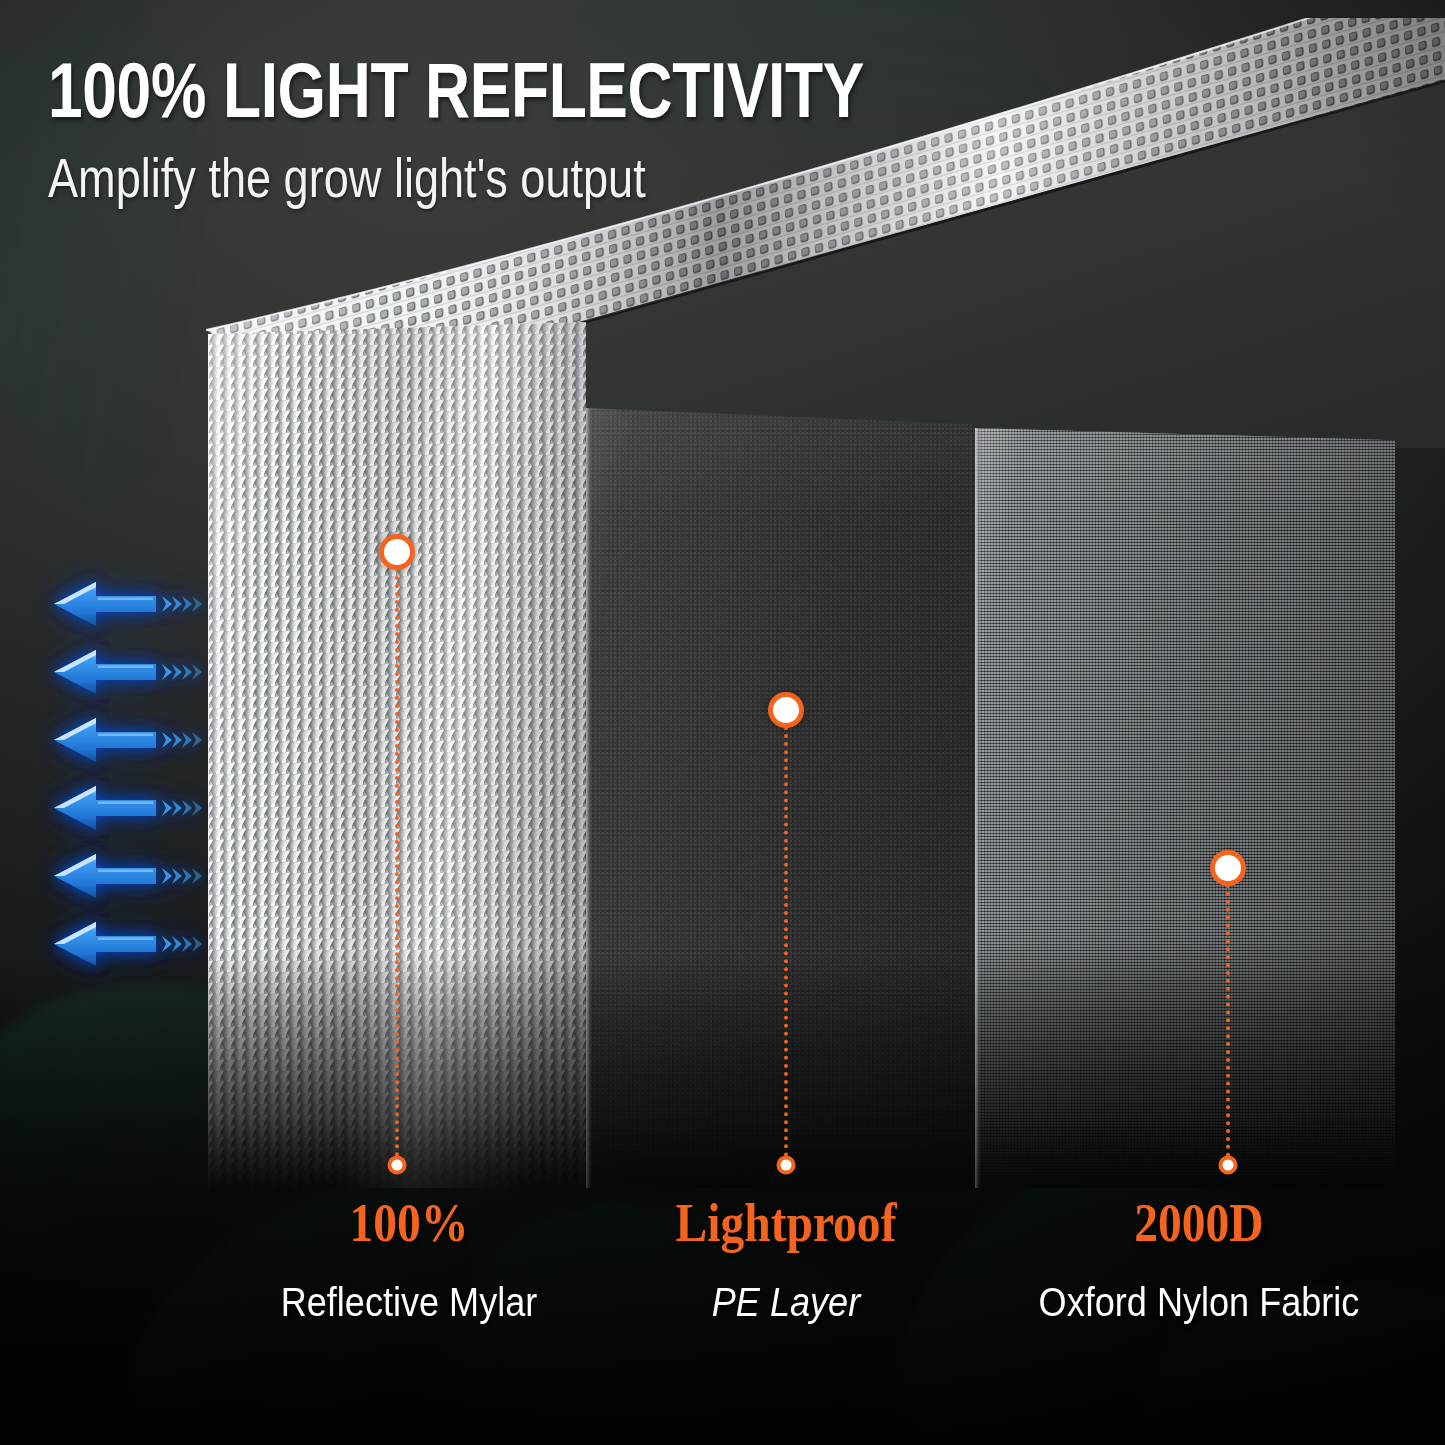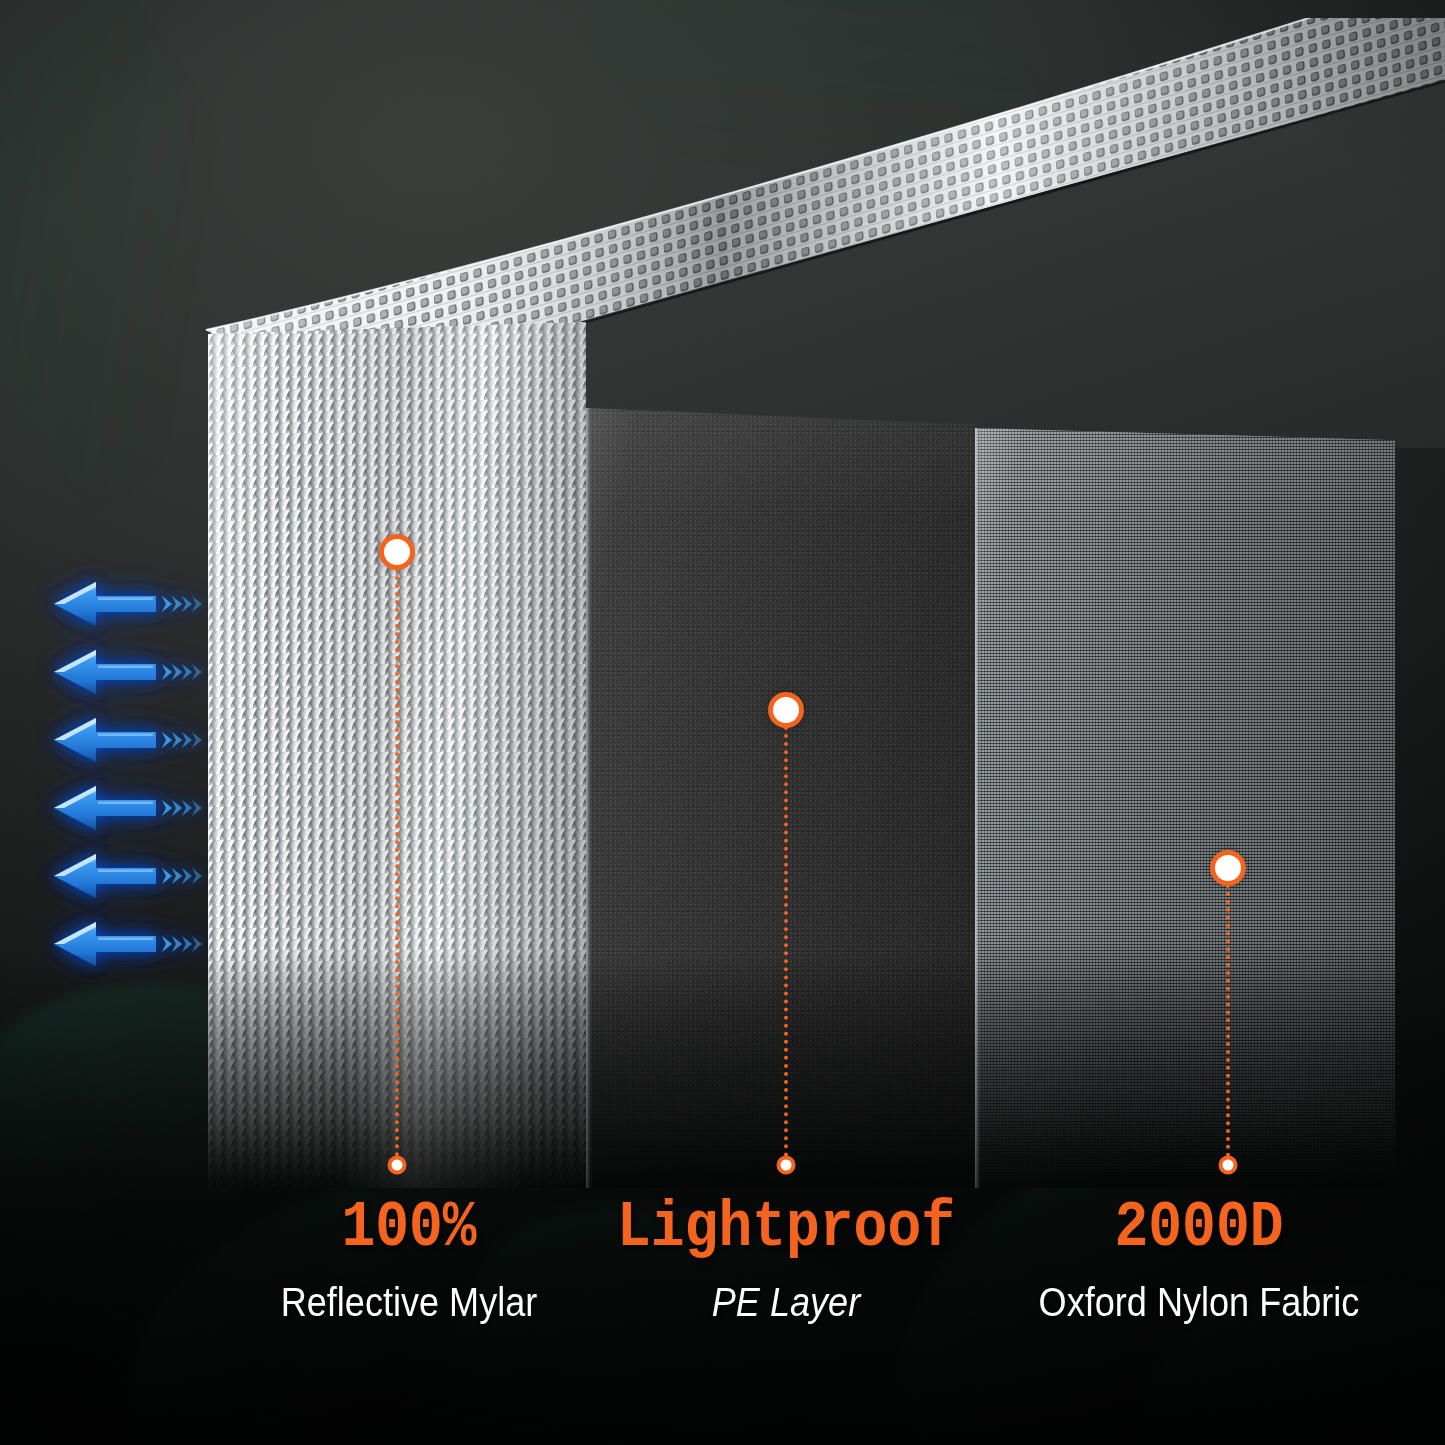--- a/index.html
+++ b/index.html
@@ -166,23 +166,23 @@
   }
   .cal-dot-bot{
     position:absolute;width:11px;height:11px;border-radius:50%;
     background:#ffffff;
     box-shadow:0 0 0 4px var(--accent);
     transform:translate(-50%,-50%);
   }
   .cal-big{
     position:absolute;
     transform:translateX(-50%);
-    font-family:Liberation Mono, monospace;
+    font-family:Liberation Serif, serif;
     font-weight:bold;
-    font-size:64px;
+    font-size:54px;
     line-height:1;
     color:var(--accent);
     white-space:nowrap;
     text-shadow:2px 3px 5px rgba(0,0,0,.55);
   }
   .cal-sub{
     position:absolute;
     transform:translateX(-50%);
     font-family:"Liberation Sans",sans-serif;
     font-weight:normal;
@@ -275,20 +275,24 @@
 
     <div class="panel" id="panel-oxford">
       <div class="oxford-tex"></div>
       <div class="oxford-shade"></div>
       <div class="oxford-edge"></div>
     </div>
   </div>
 
   <div class="bg-vignette"></div>
 
+  <div class="header">
+    <div class="title">100% LIGHT REFLECTIVITY</div>
+    <div class="subtitle">Amplify the grow light's output</div>
+  </div>
 
   <div class="arrows">
     <div class="arrow" style="top:0px;">
         <svg width="156" height="52" viewBox="0 0 156 52">
           <defs>
             <linearGradient id="gar0" x1="0" y1="0" x2="0" y2="1">
               <stop offset="0%" stop-color="#9fd2fb"></stop>
               <stop offset="22%" stop-color="#3B9BF0"></stop>
               <stop offset="70%" stop-color="#2176d6"></stop>
               <stop offset="100%" stop-color="#15509e"></stop>

